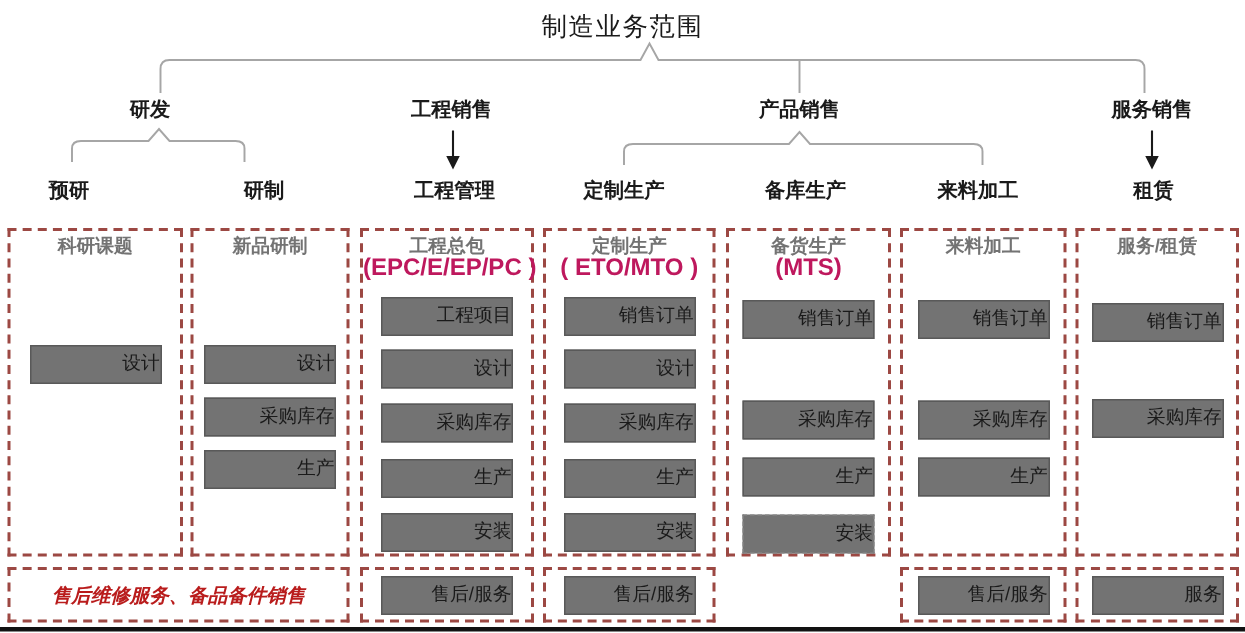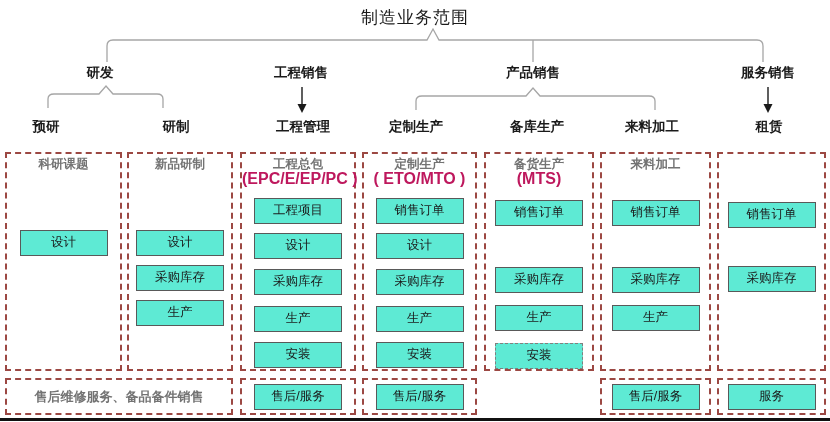--- a/index.html
+++ b/index.html
@@ -25,33 +25,33 @@
   .colhead{
     position:absolute;top:3px;left:0;width:100%;text-align:center;
     color:#737373;font-size:12.5px;font-weight:bold;line-height:15px;white-space:nowrap;
   }
   .colsub{
     position:absolute;top:18px;left:0;width:100%;text-align:center;
     color:#be185d;font-size:16px;font-weight:bold;line-height:14px;white-space:nowrap;
   }
   .wbox{
     position:absolute;left:50%;transform:translateX(-50%);width:88px;height:26px;
-    border:1.4px solid #595959;background:#5eead4;box-sizing:border-box;
-    font-size:12.5px;line-height:23px;text-align:center;white-space:nowrap;
+    border:1.4px solid #595959;background:#737373;box-sizing:border-box;
+    font-size:12.5px;line-height:23px;text-align:right;white-space:nowrap;
   }
   .wbox.dashedbox{border:1.3px dashed #7f7f7f;}
   .brow{
     position:absolute;top:378px;height:37px;
     border:2px dashed #9c4843;box-sizing:border-box;background:#fff;
   }
   .brow .wbox{top:4px;}
   .redline{
     position:absolute;top:0;left:0;width:100%;height:100%;display:flex;
-    align-items:center;justify-content:center;color:#737373;
-    font-size:13px;font-weight:bold;white-space:nowrap;
+    align-items:center;justify-content:center;color:#b91c1c;
+    font-size:13px;font-weight:bold;white-space:nowrap;font-style:italic;
   }
   .bottomrule{
     position:absolute;left:0;top:418px;width:830px;height:2.5px;background:#111;
   }
 </style>
 </head>
 <body>
 
 <div class="canvas">
 
@@ -138,20 +138,21 @@
   </div>
 
   <div class="col" style="left:600px;width:111px;">
     <div class="colhead">来料加工</div>
     <div class="wbox" style="top:46px;">销售订单</div>
     <div class="wbox" style="top:113px;">采购库存</div>
     <div class="wbox" style="top:151px;">生产</div>
   </div>
 
   <div class="col" style="left:717px;width:109px;">
+    <div class="colhead">服务/租赁</div>
     <div class="wbox" style="top:48px;">销售订单</div>
     <div class="wbox" style="top:112px;">采购库存</div>
   </div>
 
   <div class="brow" style="left:5px;width:228px;">
     <div class="redline">售后维修服务、备品备件销售</div>
   </div>
   <div class="brow" style="left:240px;width:116px;">
     <div class="wbox">售后/服务</div>
   </div>

